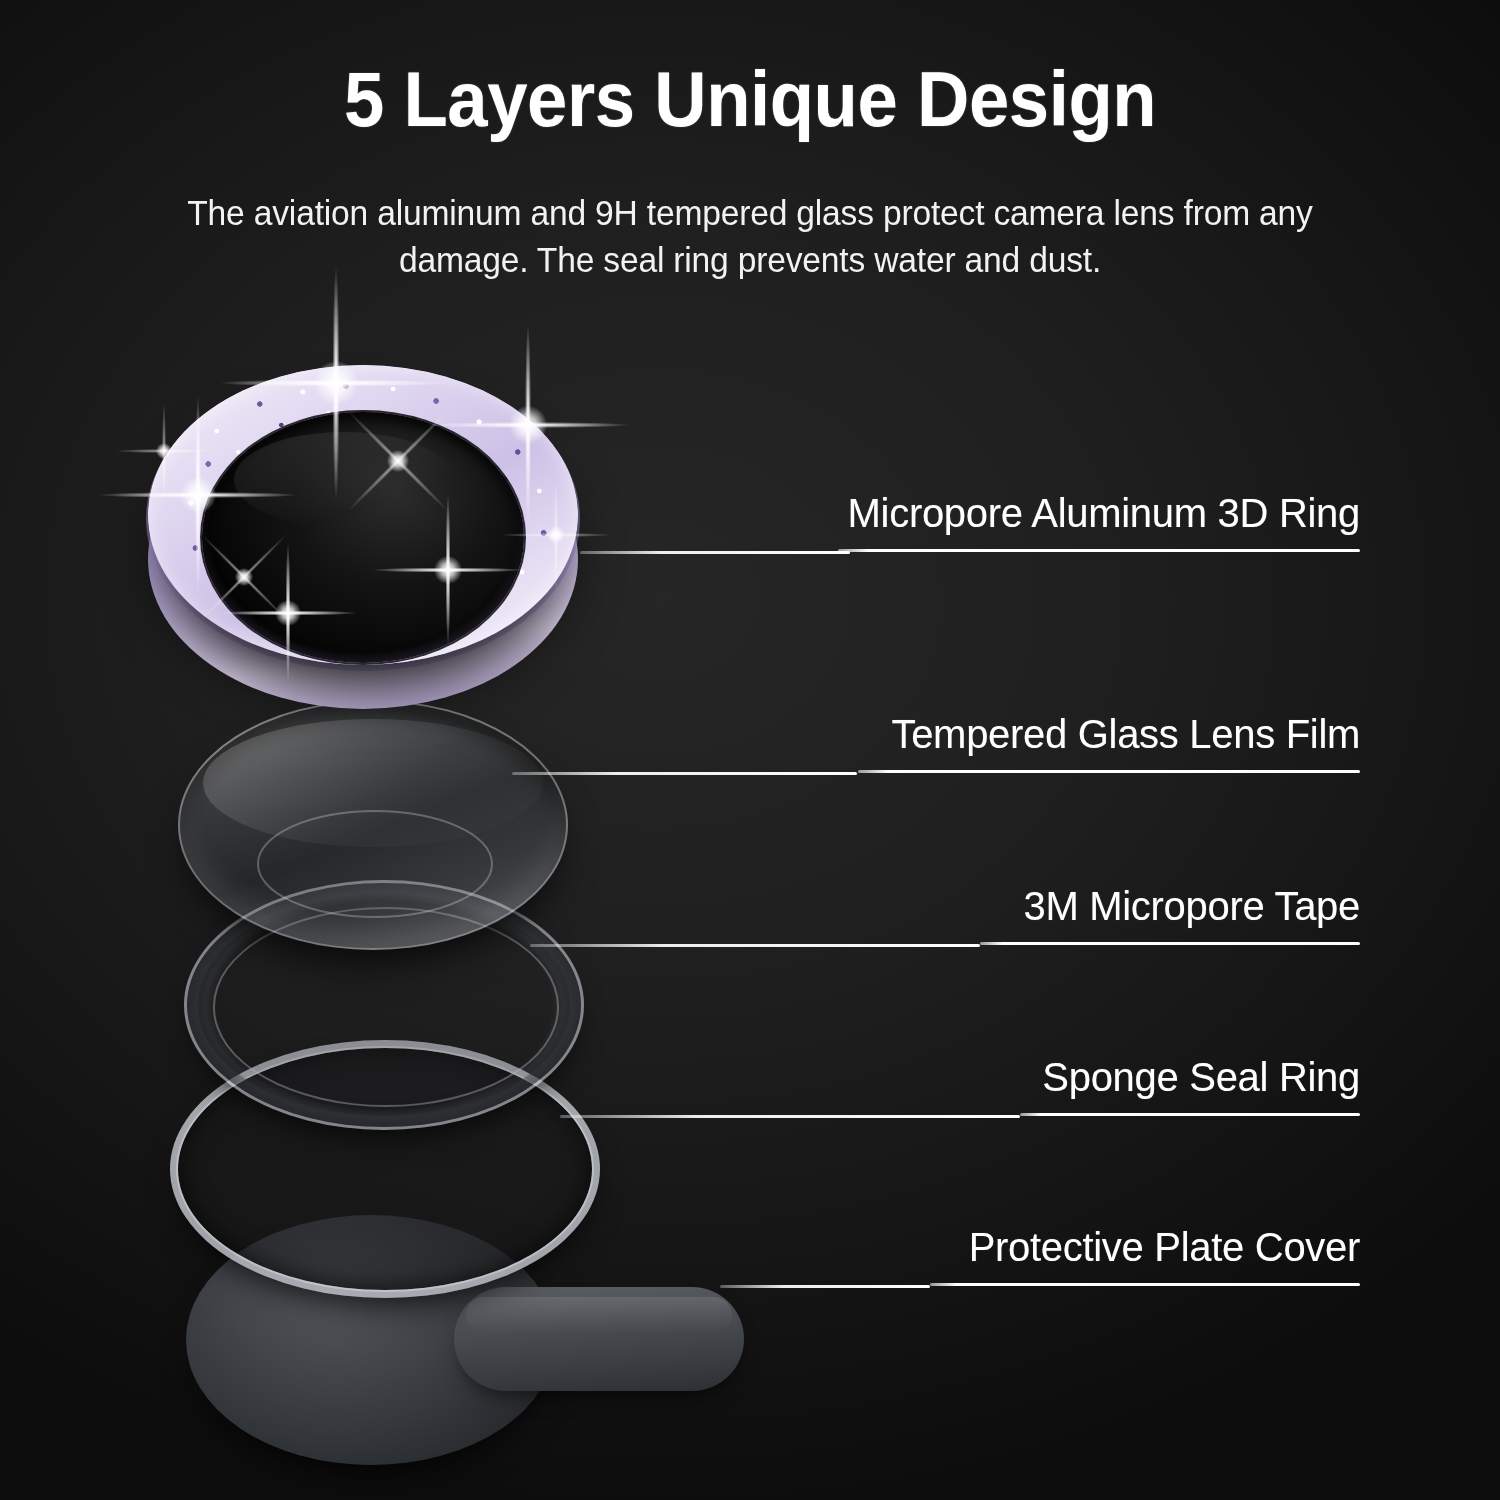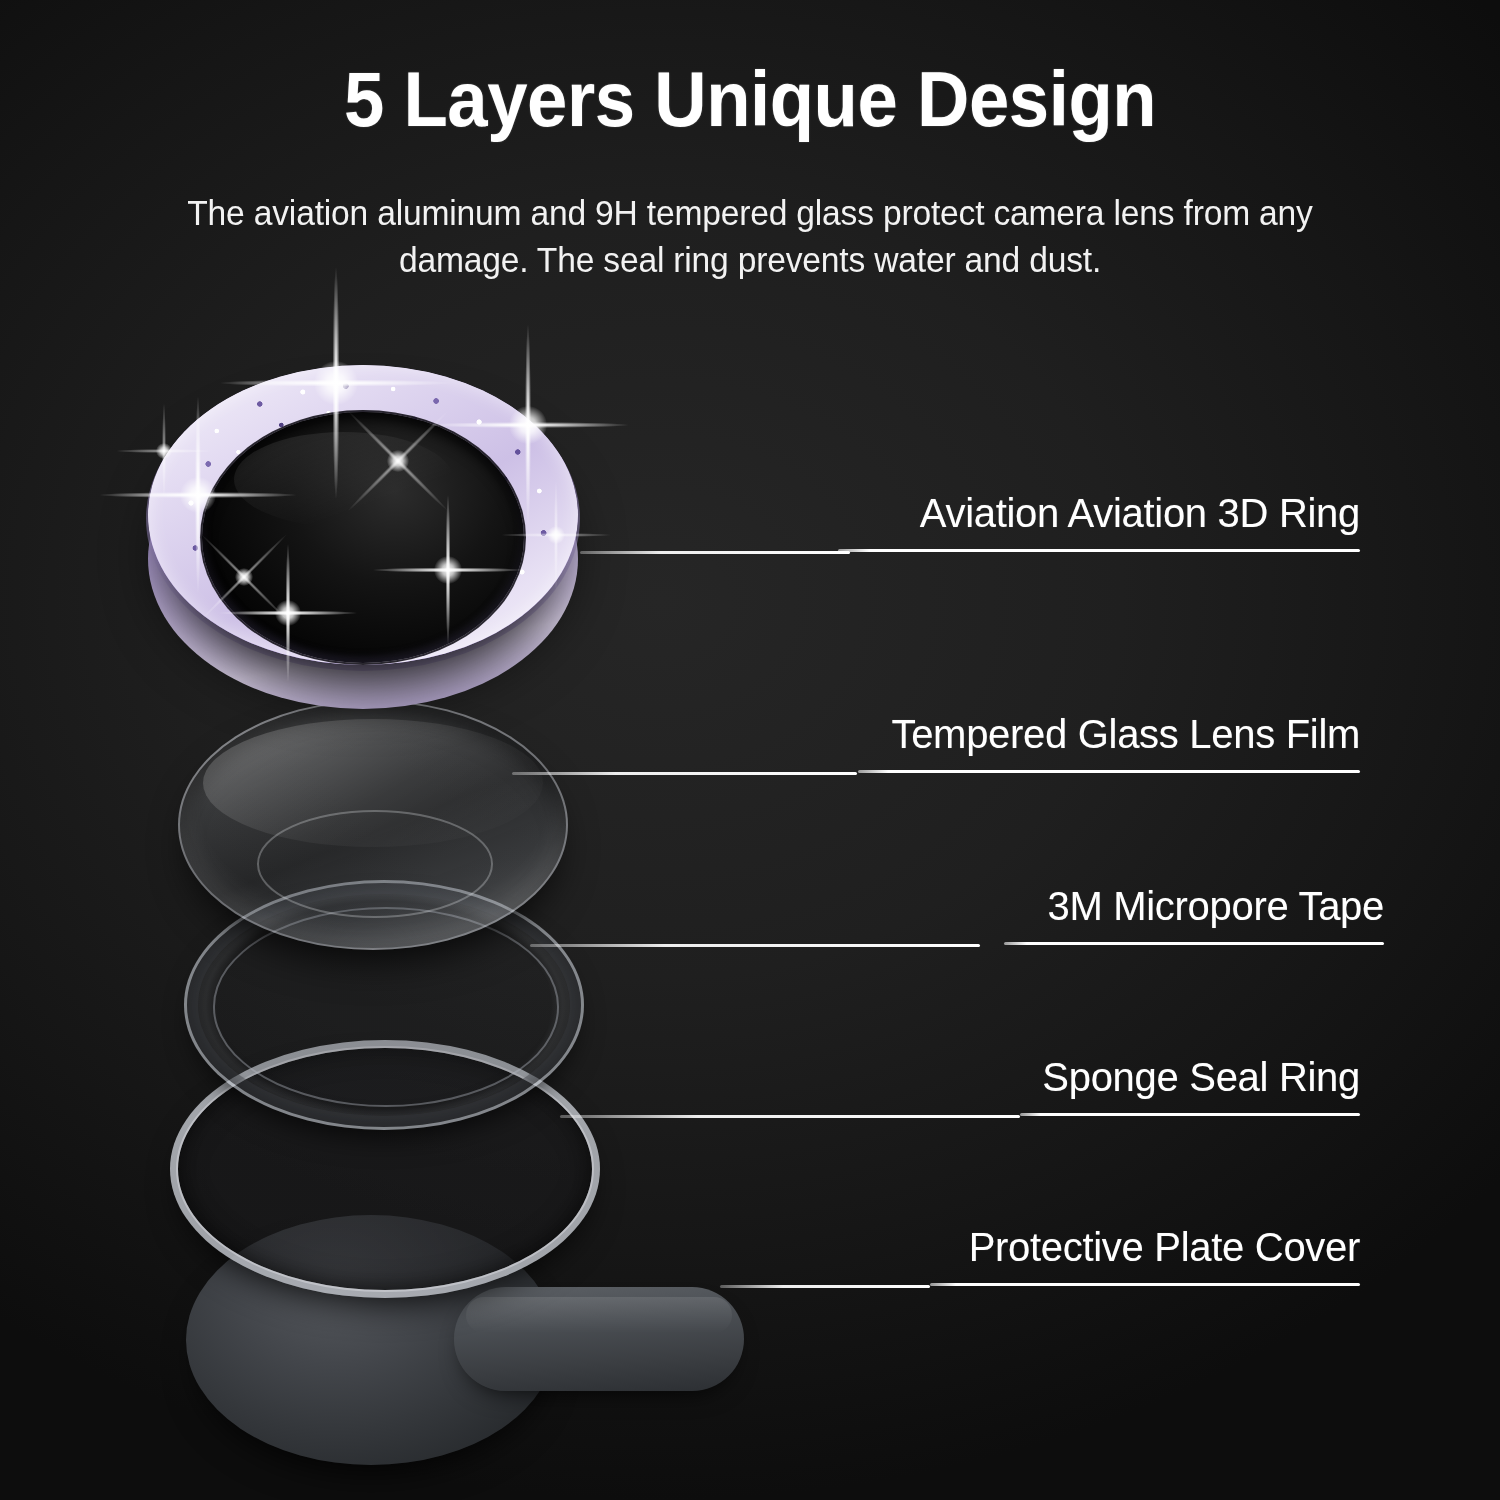--- a/index.html
+++ b/index.html
@@ -316,30 +316,30 @@
     </div>
   </div>
 
   <div class="leader" style="left:580px;  top:551px;  width:270px;"></div>
   <div class="leader" style="left:512px;  top:772px;  width:345px;"></div>
   <div class="leader" style="left:530px;  top:944px;  width:450px;"></div>
   <div class="leader" style="left:560px;  top:1115px; width:460px;"></div>
   <div class="leader" style="left:720px;  top:1285px; width:210px;"></div>
 
   <div class="label-row" style="left:838px; top:486px; width:522px; height:66px;">
-    <span class="label-text">Aviation Aviation 3D Ring</span>
+    <span class="label-text">Micropore Aluminum 3D Ring</span>
     <span class="label-rule"></span>
   </div>
 
   <div class="label-row" style="left:858px; top:707px; width:502px; height:66px;text-decoration:underline;">
     <span class="label-text">Tempered Glass Lens Film</span>
     <span class="label-rule"></span>
   </div>
 
-  <div class="label-row" style="left:1004px; top:879px; width:380px; height:66px;">
+  <div class="label-row" style="left:980px; top:879px; width:380px; height:66px;">
     <span class="label-text">3M Micropore Tape</span>
     <span class="label-rule"></span>
   </div>
 
   <div class="label-row" style="left:930px; top:1220px; width:430px; height:66px;">
     <span class="label-text">Protective Plate Cover</span>
     <span class="label-rule"></span>
   </div>
 
   <div class="label-row" style="left:1020px; top:1050px; width:340px; height:66px;">

